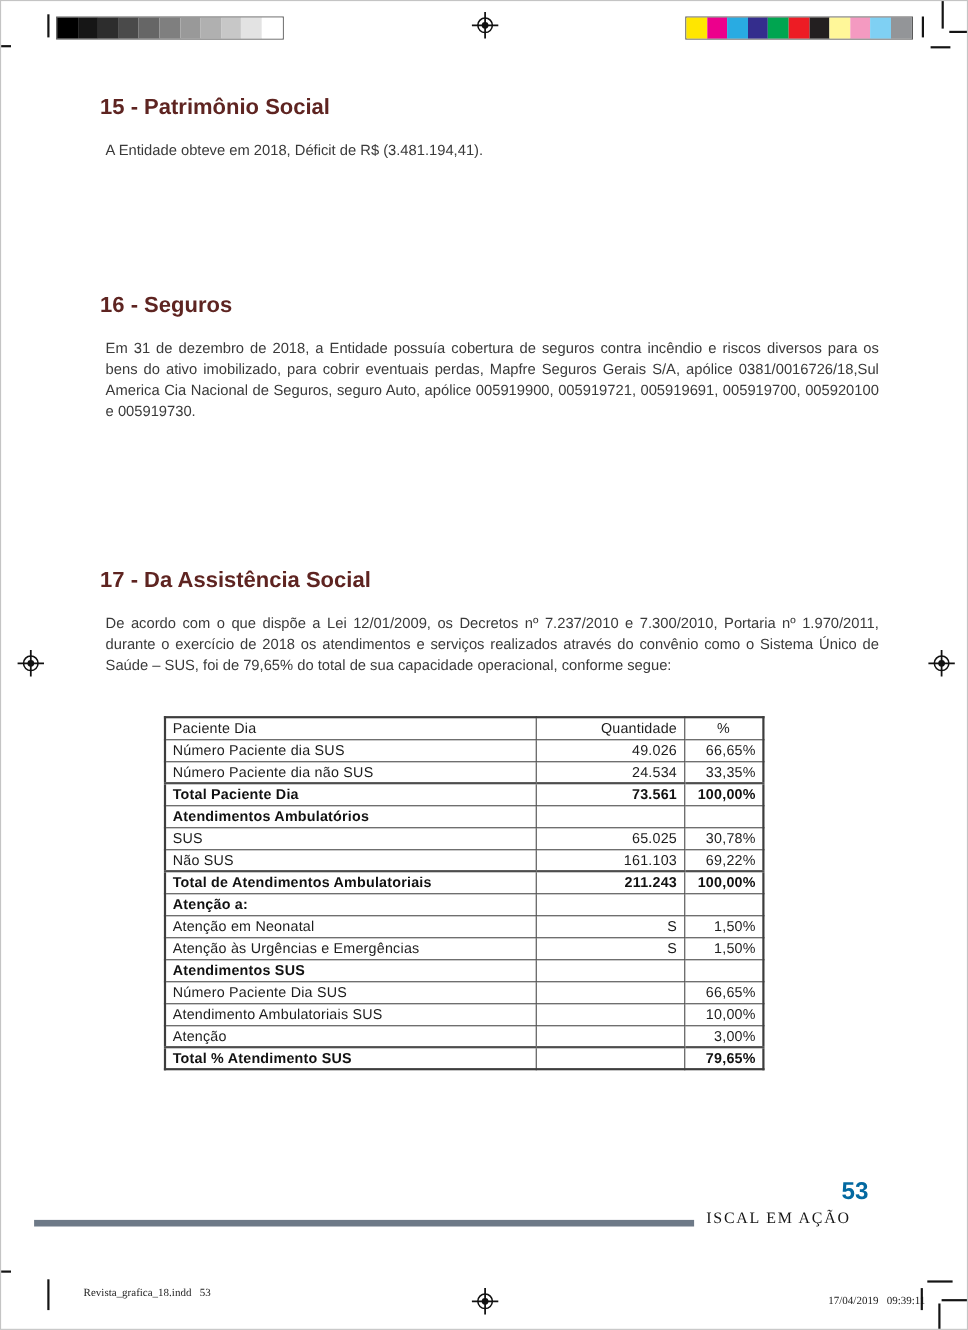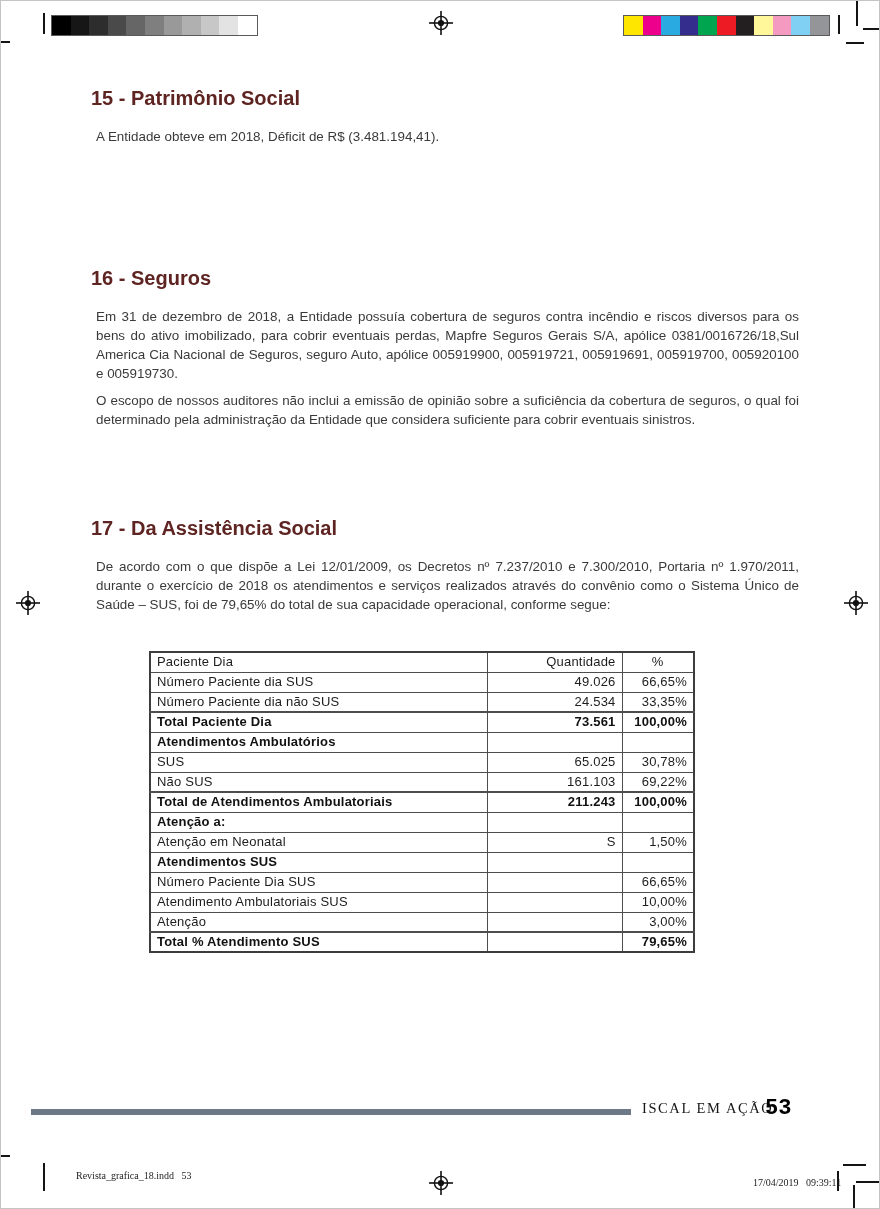--- a/index.html
+++ b/index.html
@@ -43,22 +43,22 @@
   .assist-table tr.bold td{font-weight:bold;color:#111;}
   .assist-table tr.total td{border-top-width:2px;}
   
   .footer-bar{position:absolute;left:30px;top:1108px;width:600px;height:6px;background:#6d7987;}
   .footer-brand{
     position:absolute;left:641px;top:1099px;width:110px;
     font-family:"Liberation Serif",serif;font-size:14.5px;letter-spacing:1.6px;
     color:#161616;white-space:nowrap;
   }
   .footer-pageno{
-    position:absolute;left:764px;top:1095px;
-    font-size:22px;font-weight:bold;color:#000000;font-family:Liberation Mono, monospace;
+    position:absolute;left:764px;top:1069px;
+    font-size:22px;font-weight:bold;color:#0369a1;
   }
   .slug{
     position:absolute;font-family:"Liberation Serif",serif;font-size:10px;
     color:#222;white-space:pre;
   }
   .slug-left{left:75px;top:1169px;}
   .slug-right{left:752px;top:1176px;}
 </style>
 </head>
 <body>
@@ -124,21 +124,20 @@
   </div>
 
   <div class="section" style="top:86px;">
     <h2 class="sec-title">15 - Patrimônio Social</h2>
     <p>A Entidade obteve em 2018, Déficit de R$ (3.481.194,41).</p>
   </div>
 
   <div class="section" style="top:266px;">
     <h2 class="sec-title mb-lg">16 - Seguros</h2>
     <p>Em 31 de dezembro de 2018, a Entidade possuía cobertura de seguros contra incêndio e riscos diversos para os bens do ativo imobilizado, para cobrir eventuais perdas, Mapfre Seguros Gerais S/A, apólice 0381/0016726/18,Sul America Cia Nacional de Seguros, seguro Auto, apólice 005919900, 005919721, 005919691, 005919700, 005920100 e 005919730.</p>
-    <p>O escopo de nossos auditores não inclui a emissão de opinião sobre a suficiência da cobertura de seguros, o qual foi determinado pela administração da Entidade que considera suficiente para cobrir eventuais sinistros.</p>
   </div>
 
   <div class="section" style="top:516px;">
     <h2 class="sec-title">17 - Da Assistência Social</h2>
     <p>De acordo com o que dispõe a Lei 12/01/2009, os Decretos nº 7.237/2010 e 7.300/2010, Portaria nº 1.970/2011, durante o exercício de 2018 os atendimentos e serviços realizados através do convênio como o Sistema Único de Saúde – SUS, foi de 79,65% do total de sua capacidade operacional, conforme segue:</p>
   </div>
 
   <table class="assist-table">
     <colgroup>
         <col style="width:337px">
@@ -191,20 +190,25 @@
         <tr class="bold ">
           <td>Atenção a:</td>
           <td></td>
           <td></td>
         </tr>
         <tr class="">
           <td>Atenção em Neonatal</td>
           <td>S</td>
           <td>1,50%</td>
         </tr>
+        <tr class="">
+          <td>Atenção às Urgências e Emergências</td>
+          <td>S</td>
+          <td>1,50%</td>
+        </tr>
         <tr class="bold ">
           <td>Atendimentos SUS</td>
           <td></td>
           <td></td>
         </tr>
         <tr class="">
           <td>Número Paciente Dia SUS</td>
           <td></td>
           <td>66,65%</td>
         </tr>

